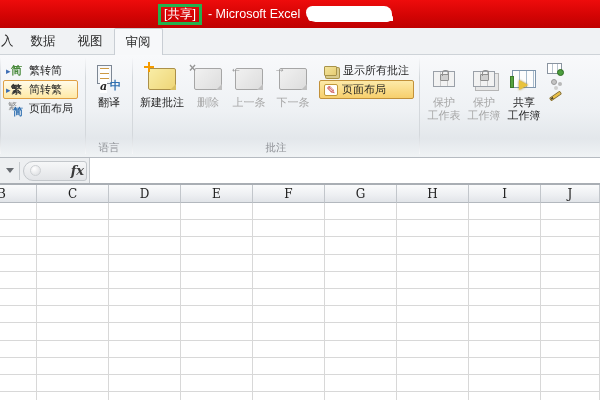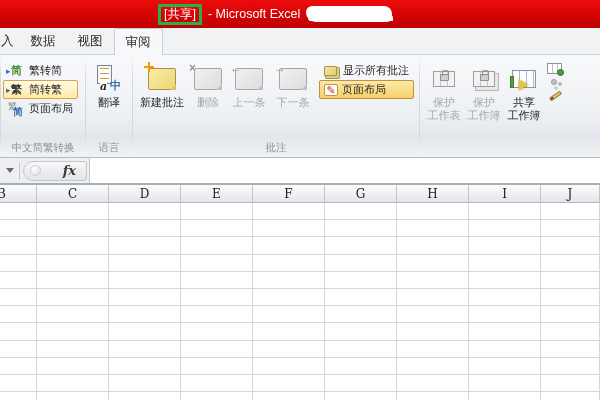--- a/index.html
+++ b/index.html
@@ -95,21 +95,21 @@
   .pencil { width:13px; height:4px; background:linear-gradient(90deg,#5b4a22 0 3px,#f0c23c 3px); border:1px solid #8a6f23;
     transform:rotate(-35deg); margin:4px 0 0 2px; border-radius:1px; }
 
   
   .fbar { height:26px; background:#edeff1; border-bottom:1px solid #a9aeb4; display:flex; align-items:center; padding:0 0 0 4px; }
   .tri { width:0; height:0; border-left:4px solid transparent; border-right:4px solid transparent; border-top:5px solid #676b70; margin:0 5px 0 2px; }
   .fsep { width:1px; height:18px; background:#c6cace; }
   .capsule { width:64px; height:20px; margin-left:3px; background:linear-gradient(#f6f7f8,#e2e4e7);
     border:1px solid #c3c7cb; border-radius:10px 3px 3px 10px; display:flex; align-items:center; }
   .circ { width:11px; height:11px; border-radius:50%; background:radial-gradient(circle at 35% 30%,#fff,#d8dadd); border:1px solid #cdd0d3; margin-left:6px; }
-  .fx { margin-left:auto; margin-right:10px; font-family:"DejaVu Serif",serif; font-style:italic; font-weight:bold; font-size:13px; color:#3a3a3a; }
+  .fx { margin-left:auto; margin-right:2px; font-family:"DejaVu Serif",serif; font-style:italic; font-weight:bold; font-size:13px; color:#3a3a3a; }
   .finput { flex:1; height:100%; background:#fff; border-left:1px solid #c3c7cb; margin-left:2px; }
 
   
   .colheaders { height:19px; border-top:1px solid #a9aeb4; display:flex; background:#e9ebee; }
   .hcell { height:100%; display:flex; align-items:center; justify-content:center;
     background:linear-gradient(#fafbfc,#edeff2 60%,#e1e4e8); border-right:1px solid #c2c6cb; border-bottom:1px solid #b3b8be;
     font-family:"DejaVu Serif","Liberation Serif",serif; font-size:12px; color:#1e1e1e; }
   .hcell.first { justify-content:flex-start; text-indent:-3px; }
   .gridarea { height:197px; overflow:hidden; background:#fff; }
   .grow { height:17.2px; border-bottom:1px solid #d8d8d8; display:flex; }
@@ -146,21 +146,20 @@
         <span>简转繁</span>
       </div>
       <div class="sbtn">
         <span class="cicon">
             <span class="top">繁</span>
             <span class="bot">简</span>
           </span>
         <span>页面布局</span>
       </div>
     </div>
-    <div class="glabel">中文简繁转换</div>
   </div>
   <div class="gsep"></div>
 
   <div class="rg" style="width:46px;">
     <div class="bigbtn" style="margin:0 auto;">
       <span class="ic">
         <span class="transicon">
           <span class="doc"></span>
             <span class="a">a</span>
             <span class="zh">中</span>

